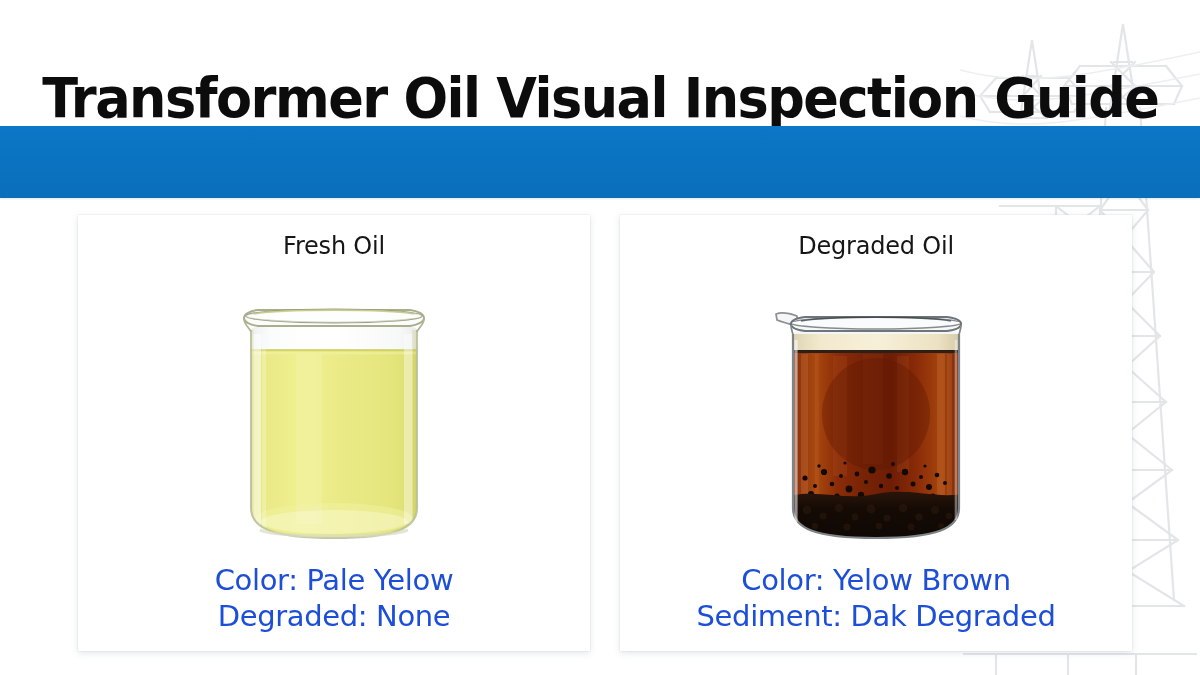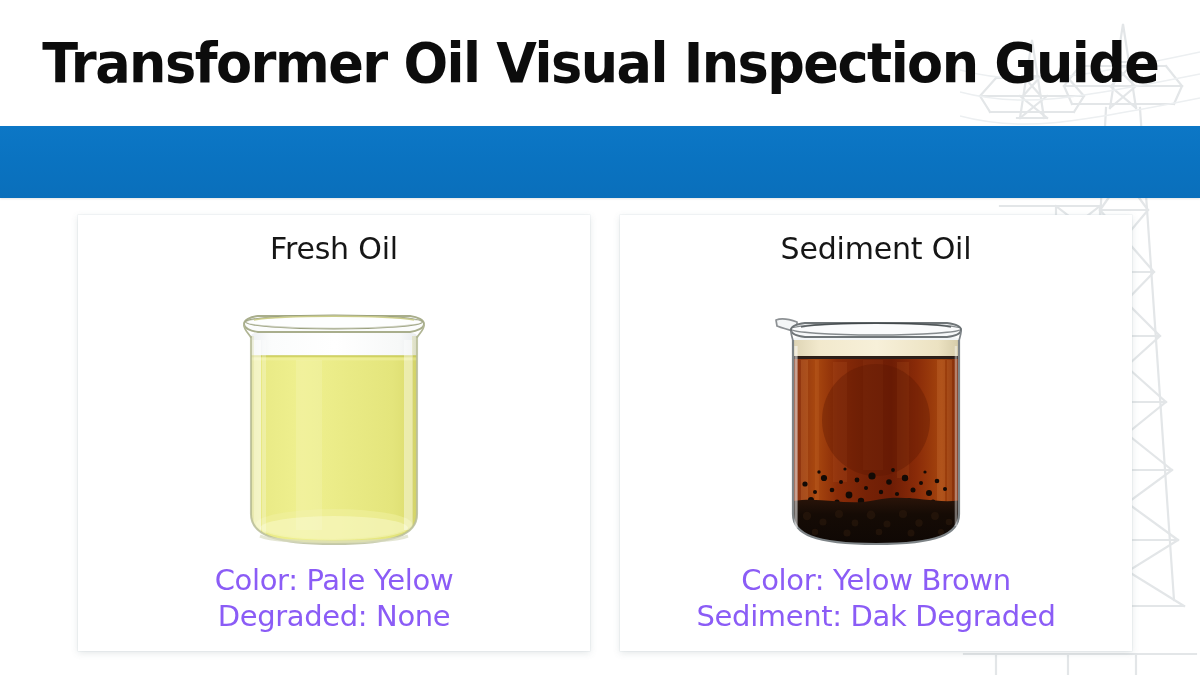--- a/index.html
+++ b/index.html
@@ -38,21 +38,21 @@
   .bg-watermark svg { display: block; width: 100%; height: 100%; }
 
   
   .title-bar {
     position: absolute;
     top: 0; left: 0;
     width: 1200px;
     height: 126px;
     z-index: 3;
     display: flex;
-    align-items: center;
+    align-items: flex-end;
     justify-content: center;
   }
   .page-title {
     font-family: "DejaVu Sans", sans-serif;
     font-size: 55px;
     font-weight: 700;
     letter-spacing: -1.6px;
     color: #0c0c0c;
     white-space: nowrap;
     transform: scaleX(0.955);
@@ -91,21 +91,21 @@
     box-shadow: 0 2px 7px rgba(90,110,120,0.17), 0 0 0 0.5px rgba(200,215,220,0.35);
     display: flex;
     flex-direction: column;
     align-items: center;
   }
   .card-left  { left: 78px; }
   .card-right { left: 620px; }
 
   .card-heading {
     font-family: "DejaVu Sans", sans-serif;
-    font-size: 30px;
+    font-size: 24px;
     font-weight: 400;
     color: #161616;
     margin-top: 19px;
     letter-spacing: -0.2px;
     line-height: 1;
   }
 
   
   .beaker-stage {
     position: relative;
@@ -127,21 +127,21 @@
   
   .card-footer {
     width: 512px;
     text-align: center;
     padding-bottom: 16px;
   }
   .spec-line {
     font-family: "DejaVu Sans", sans-serif;
     font-size: 29px;
     font-weight: 400;
-    color: #8b5cf6;
+    color: #1d4ed8;
     line-height: 1.26;
     letter-spacing: -0.35px;
     white-space: nowrap;
   }
 </style>
 </head>
 <body>
 
 <div class="slide">
 
@@ -267,21 +267,21 @@
         </div>
       </div>
 
       <div class="card-footer">
         <div class="spec-line">Color: Pale Yelow</div>
         <div class="spec-line">Degraded: None</div>
       </div>
     </div>
 
     <div class="card card-right">
-      <div class="card-heading">Sediment Oil</div>
+      <div class="card-heading">Degraded Oil</div>
 
       <div class="beaker-stage">
         <div class="beaker-wrap beaker-degraded">
           <svg width="210" height="250" viewBox="0 0 210 250" xmlns="http://www.w3.org/2000/svg">
             <defs>
               <linearGradient id="degOil" x1="0" y1="0" x2="1" y2="0">
                 <stop offset="0%" stop-color="#5e1a06"></stop>
                 <stop offset="6%" stop-color="#8f3410"></stop>
                 <stop offset="16%" stop-color="#a9480f"></stop>
                 <stop offset="28%" stop-color="#8a2c08"></stop>

